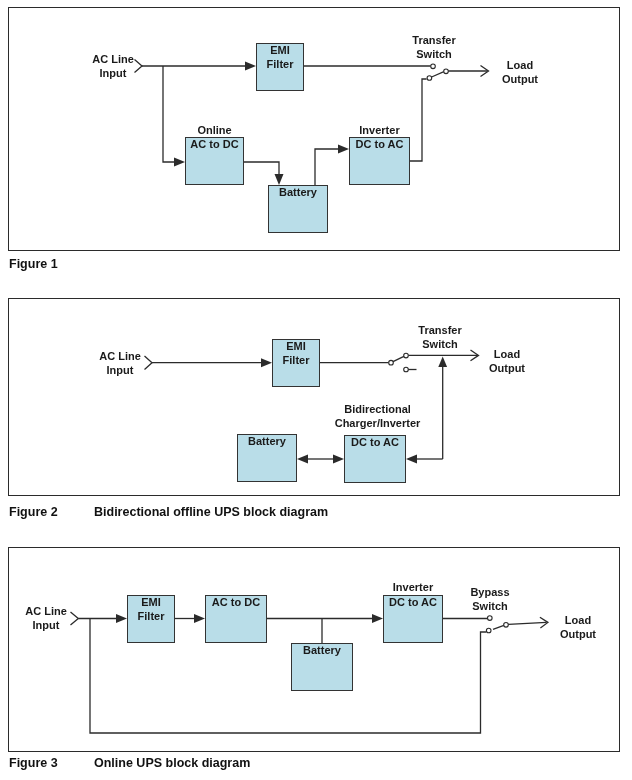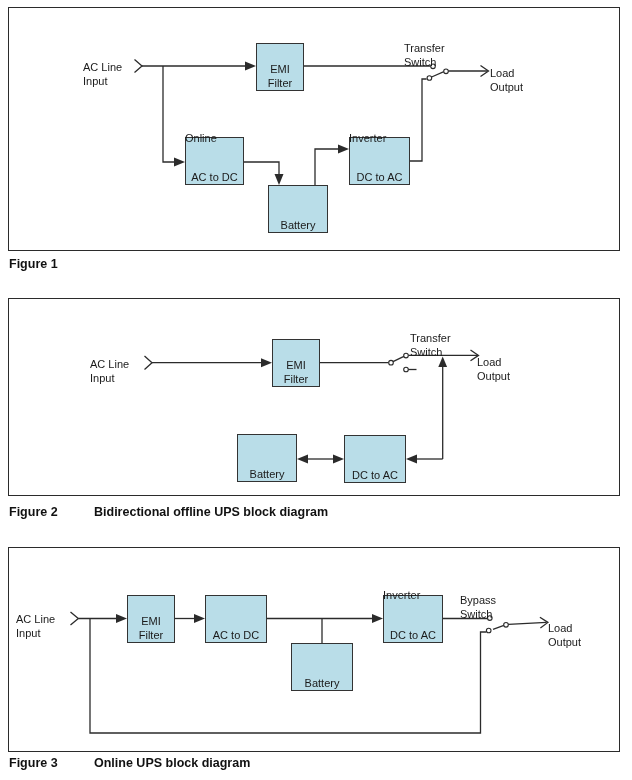--- a/index.html
+++ b/index.html
@@ -21,31 +21,30 @@
   .panel svg { position: absolute; left: 0; top: 0; }
   .ln  { stroke: var(--line, #2b2b2b); stroke-width: 1.3; fill: none; }
   .oa  { stroke: var(--line, #2b2b2b); stroke-width: 1.3; fill: none; stroke-linejoin: miter; }
   .ah  { fill: var(--line, #2b2b2b); stroke: none; }
   .ct  { fill: #ffffff; stroke: var(--line, #2b2b2b); stroke-width: 1.1; }
   .blk {
     position: absolute;
     background: var(--box-fill, #b9dde8);
     border: 1.5px solid var(--box-border, #333333);
     box-sizing: border-box;
-    display: flex; align-items: flex-end; justify-content: center;
+    display: flex; align-items: flex-start; justify-content: center;
     text-align: center;
-    font-size: 11px; font-weight: 400; line-height: 13.5px;
+    font-size: 11px; font-weight: 700; line-height: 13.5px;
     color: var(--text, #1a1a1a);
   }
   .lbl {
     position: absolute;
-    text-align: left;
-    font-size: 11px; font-weight: 400; line-height: 14px;
+    text-align: center;
+    font-size: 11px; font-weight: 700; line-height: 14px;
     color: var(--text, #1a1a1a);
-    margin-top: 8px;
   }
   .caption {
     position: absolute;
     left: 9px;
     display: flex;
     font-size: 12.5px; font-weight: 700;
     color: #111;
   }
   .caption .fig-label { width: 85px; flex: none; }
 </style>
@@ -138,20 +137,21 @@
     </div>
     <div class="blk" style="left:228px; top:135px; width:60px; height:48px;">
       <span>Battery</span>
     </div>
     <div class="blk" style="left:335px; top:136px; width:62px; height:48px;">
       <span>DC to AC</span>
     </div>
     <div class="lbl" style="left:81px; top:50px; width:60px;">AC Line Input</div>
     <div class="lbl" style="left:401px; top:24px; width:60px;">Transfer Switch</div>
     <div class="lbl" style="left:468px; top:48px; width:60px;">Load Output</div>
+    <div class="lbl" style="left:318px; top:103px; width:101px;">Bidirectional Charger/Inverter</div>
   </div>
   <div class="caption" style="top:505px;">
     <span class="fig-label">Figure 2</span>
     <span class="fig-title">Bidirectional offline UPS block diagram</span>
   </div>
 
   <div class="panel" style="left:8px; top:547px; width:612px; height:205px;">
     <svg width="612" height="205" viewBox="0 0 612 205">
       <g>
         <path class="oa" d="M61.5,64 L69.3,70.5 L61.5,77"></path>

